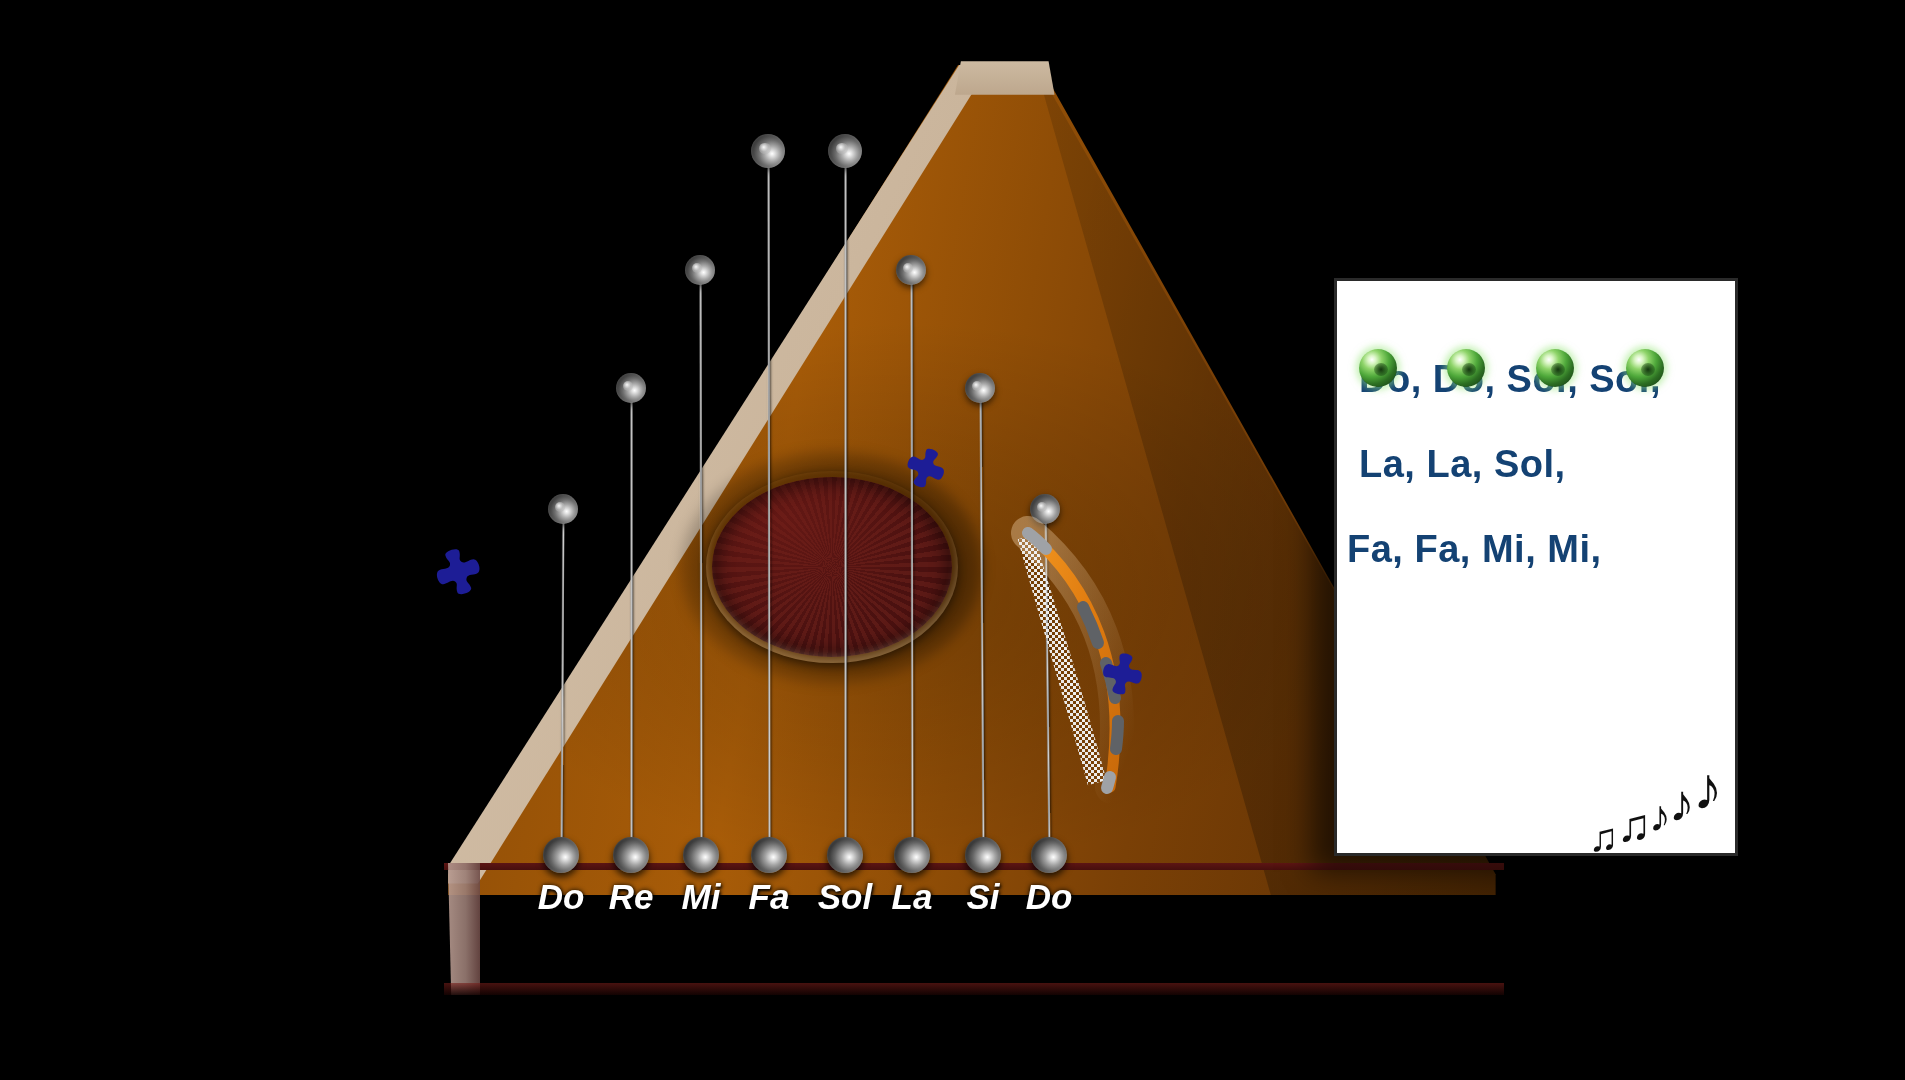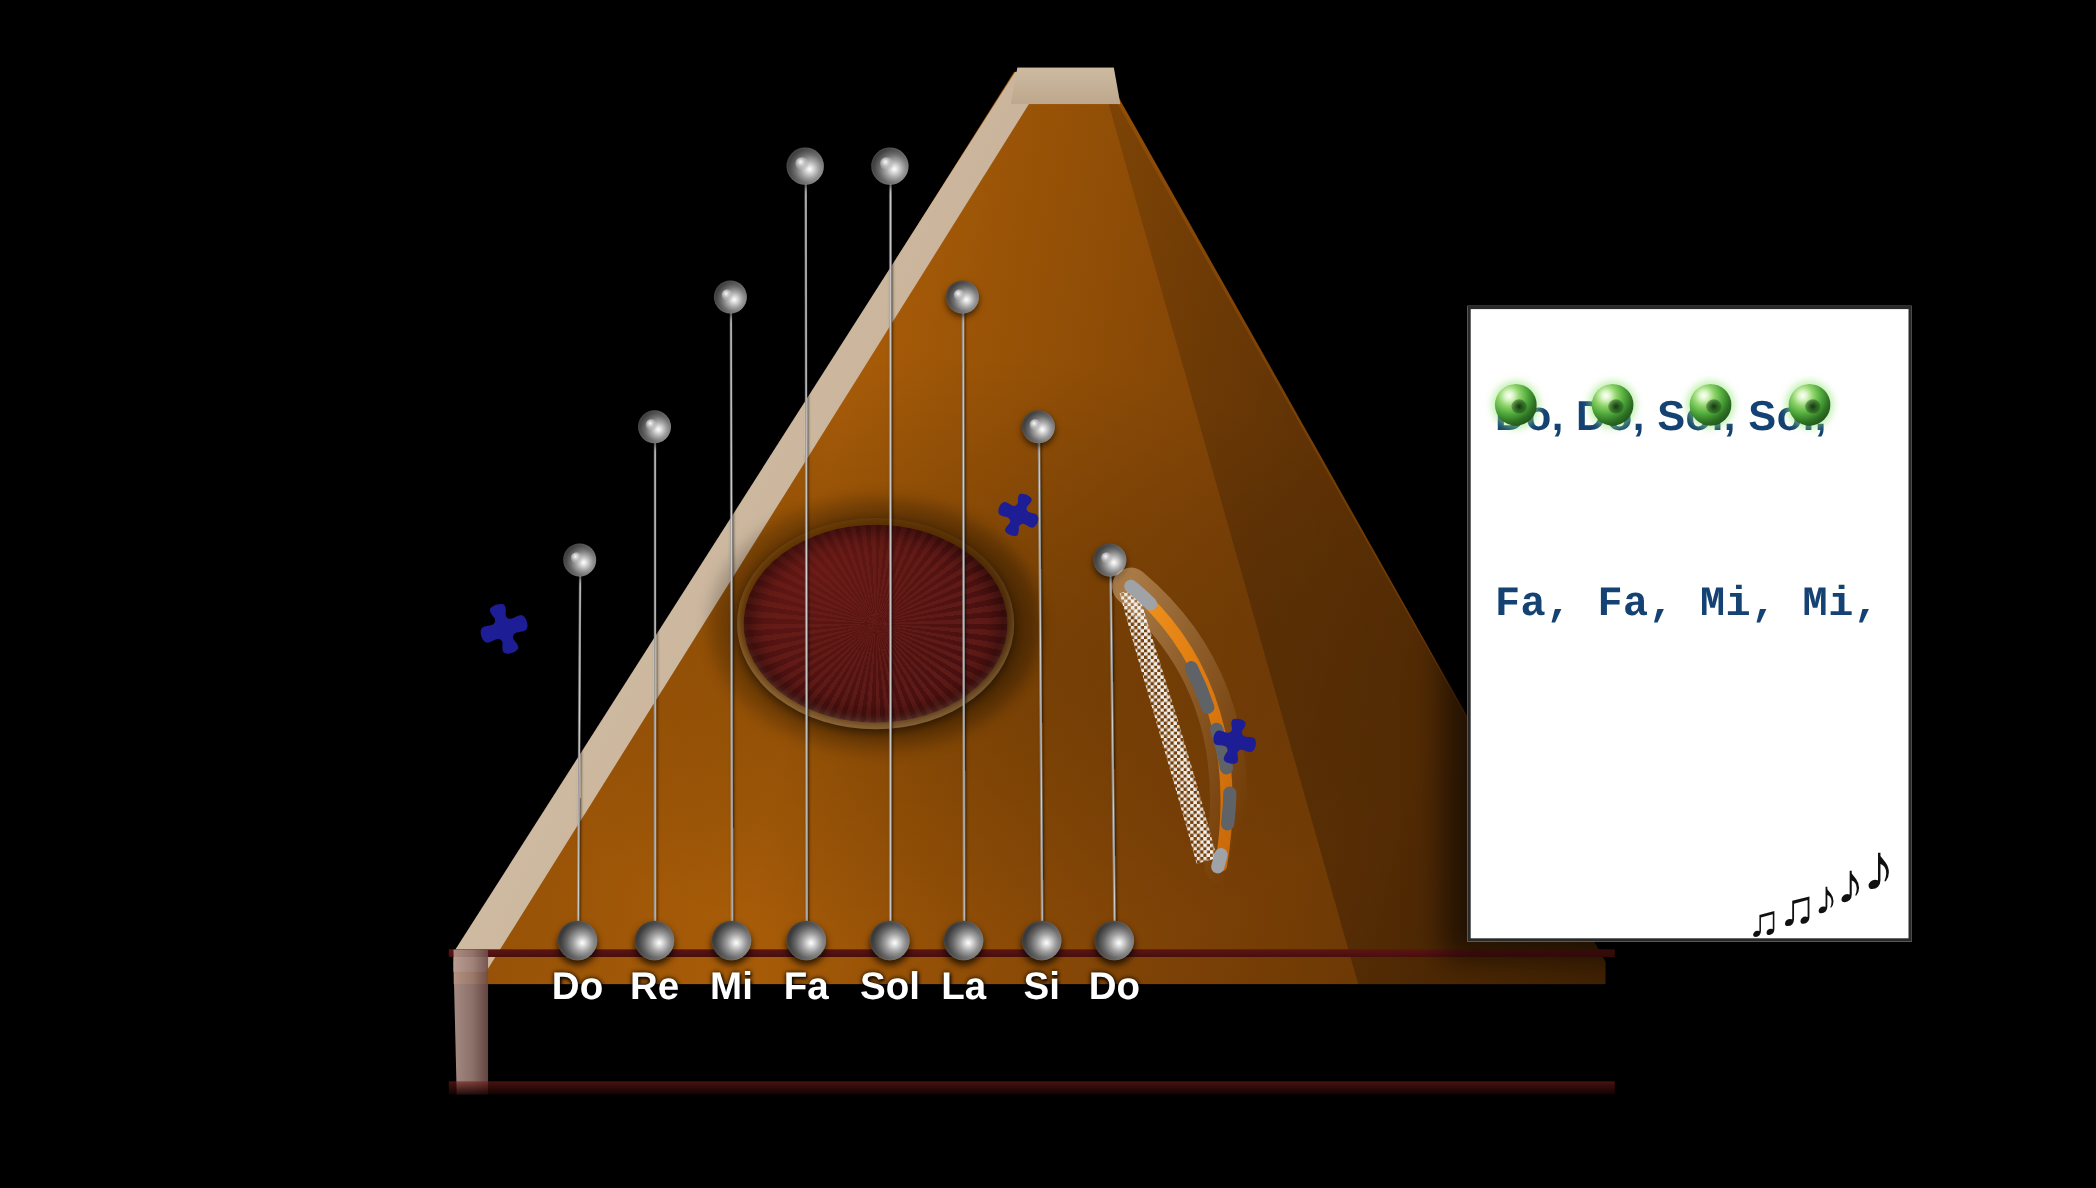--- a/index.html
+++ b/index.html
@@ -17,24 +17,25 @@
     position: relative;
     width: 1905px;
     height: 1080px;
     background: #000000;
     overflow: hidden;
   }
 
   
   #harp {
     position: absolute;
-    left: 408px;
+    left: 444px;
     top: 65px;
     width: 1060px;
     height: 930px;
+    font-style: italic;
   }
 
   
   .harp-body {
     position: absolute;
     left: 0;
     top: 0;
     width: 1060px;
     height: 830px;
     -webkit-clip-path: polygon(48.5% 0%, 56.2% 0%, 99.2% 97.5%, 99.2% 100%, 0.4% 100%, 0.4% 97.5%);
@@ -256,21 +257,21 @@
   .lyric-line {
     position: absolute;
     color: #144273;
     font-size: 38px;
     font-weight: bold;
     letter-spacing: 0.5px;
     white-space: nowrap;
   }
   .lyric-line.l1 { left: 22px; top: 77px; }
   .lyric-line.l2 { left: 22px; top: 162px; }
-  .lyric-line.l3 { left: 22px; top: 247px; font-family: Liberation Mono, monospace; }
+  .lyric-line.l3 { left: 10px; top: 247px; }
   .lyric-line.l4 { left: 98px; top: 330px; }
 
   .gem {
     position: absolute;
     width: 38px;
     height: 38px;
     border-radius: 50%;
     background:
       radial-gradient(circle at 34% 28%, #ffffff 0%, #d9f5c4 11%, #8fd46a 26%, #4ea83a 46%, #2c6e22 66%, #1d4d18 84%, rgba(24,70,18,0.55) 100%);
     box-shadow: 0 0 7px 3px rgba(150,230,120,0.55);
@@ -401,20 +402,21 @@
       <div class="puzzle" style="left: 1096px; top: 650px; width: 52px; height: 52px; transform: rotate(12deg);">
         <svg width="52" height="52" viewBox="0 0 48 44">
           <path d="M 18 4 C 18 0, 30 0, 30 4 C 30 9, 27 10, 29 13 C 31 16, 36 13, 39 14 C 43 15, 43 25, 39 26 C 36 27, 31 24, 29 27 C 27 30, 30 31, 30 36 C 30 40, 18 40, 18 36 C 18 31, 21 30, 19 27 C 17 24, 12 27, 9 26 C 5 25, 5 15, 9 14 C 12 13, 17 16, 19 13 C 21 10, 18 9, 18 4 Z" fill="#1d1d96"></path>
         </svg>
       </div>
     </div>
 
   <div id="lyric-card">
 
     <div class="lyric-line l1">Do,  Do, Sol, Sol,</div>
+    <div class="lyric-line l2">La,  La,  Sol,</div>
     <div class="lyric-line l3">Fa,   Fa,  Mi,  Mi,</div>
 
     <div id="gem-layer">
         <div class="gem" style="left: 22px; top: 68px;"></div>
         <div class="gem" style="left: 110px; top: 68px;"></div>
         <div class="gem" style="left: 199px; top: 68px;"></div>
         <div class="gem" style="left: 289px; top: 68px;"></div>
       </div>
 
     <div id="music-notes"><span style="font-size: 40px; transform: translateY(16px) rotate(0deg); margin-left: -2px;">♫</span><span style="font-size: 46px; transform: translateY(6px) rotate(0deg); margin-left: -2px;">♫</span><span style="font-size: 44px; transform: translateY(-4px) rotate(0deg); margin-left: -2px;">♪</span><span style="font-size: 52px; transform: translateY(-14px) rotate(0deg); margin-left: -2px;">♪</span><span style="font-size: 60px; transform: translateY(-26px) rotate(0deg); margin-left: -2px;">♪</span></div>

